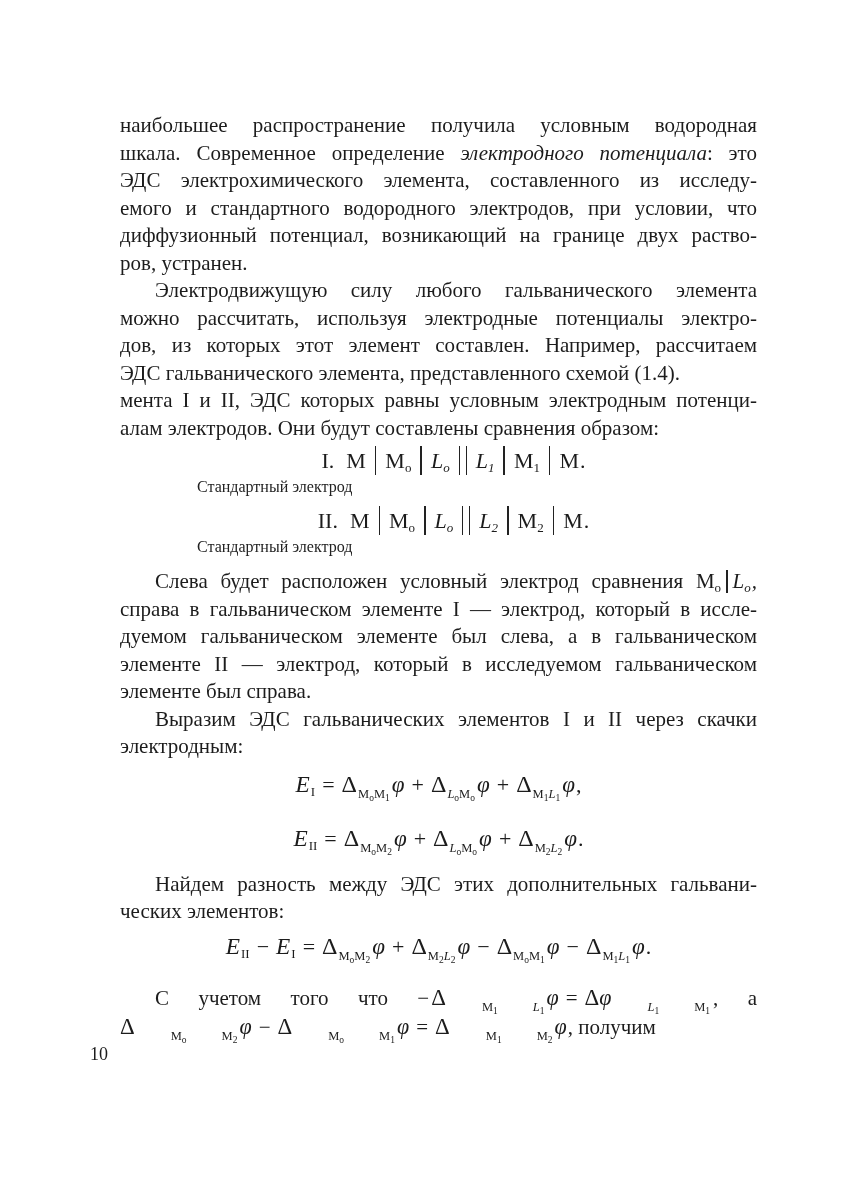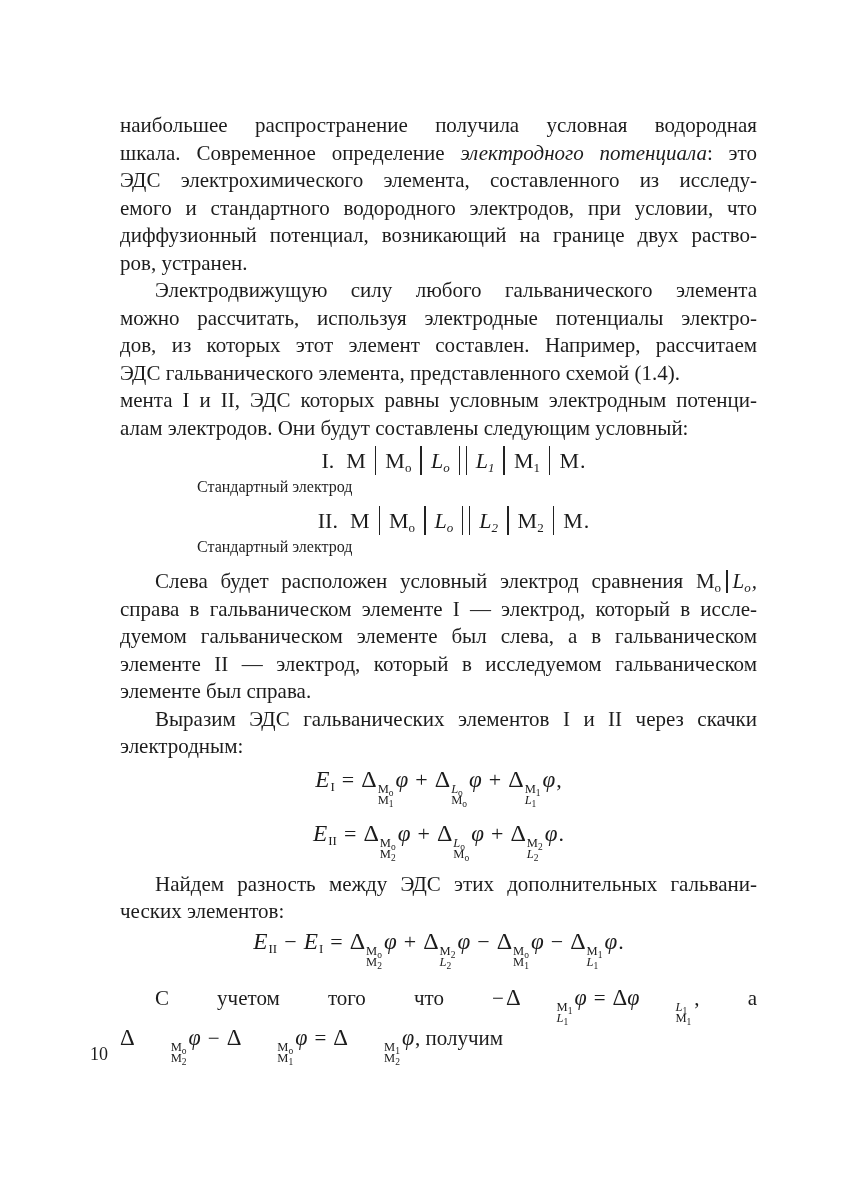--- a/index.html
+++ b/index.html
@@ -81,21 +81,21 @@
   
   .eterm .ee { font-style: italic; font-size: 1.06em; }
   .eterm .esub { font-size: 13px; vertical-align: -4px; line-height: 0; margin-left: 1px; }
   .op { margin: 0 7px; }
   .pre { margin-right: 2px; }
   .dterm { white-space: nowrap; }
   .delta { font-size: 1.09em; }
   .phi { font-style: italic; font-size: 1.05em; }
   .scripts {
     display: inline-flex;
-    flex-direction: column;
+    flex-direction: row;
     align-items: flex-start;
     vertical-align: -6px;
     font-size: 12.5px;
     line-height: 11px;
     margin: 0 2px 0 1px;
   }
   .srw { display: block; height: 11px; white-space: nowrap; }
   .smain { }
   i.smain { font-style: italic; }
   .ssub { font-size: 9.5px; vertical-align: -2.5px; line-height: 0; }
@@ -108,36 +108,36 @@
     line-height: 20px;
     color: #1c1c1c;
   }
 </style>
 </head>
 <body>
 
 <div class="page">
   <div class="content" id="content">
       <div class="para blk-0">
-        <div class="ln"><span class="txt">наибольшее распространение получила условная водородная</span></div>
+        <div class="ln"><span class="txt">наибольшее распространение получила условным водородная</span></div>
         <div class="ln"><span class="txt">шкала. Современное определение </span><i class="txt it">электродного потенциала</i><span class="txt">: это</span></div>
         <div class="ln"><span class="txt">ЭДС электрохимического элемента, составленного из исследу-</span></div>
         <div class="ln"><span class="txt">емого и стандартного водородного электродов, при условии, что</span></div>
         <div class="ln"><span class="txt">диффузионный потенциал, возникающий на границе двух раство-</span></div>
         <div class="ln last"><span class="txt">ров, устранен.</span></div>
       </div>
       <div class="para blk-1">
         <div class="ln ind"><span class="txt">Электродвижущую силу любого гальванического элемента</span></div>
         <div class="ln"><span class="txt">можно рассчитать, используя электродные потенциалы электро-</span></div>
         <div class="ln"><span class="txt">дов, из которых этот элемент составлен. Например, рассчитаем</span></div>
         <div class="ln last"><span class="txt">ЭДС гальванического элемента, представленного схемой (1.4).</span></div>
       </div>
       <div class="para blk-2">
         <div class="ln"><span class="txt">мента I и II, ЭДС которых равны условным электродным потенци-</span></div>
-        <div class="ln last"><span class="txt">алам электродов. Они будут составлены следующим условный:</span></div>
+        <div class="ln last"><span class="txt">алам электродов. Они будут составлены сравнения образом:</span></div>
       </div>
       <div class="scheme blk-3">
         <div class="srow"><span class="numeral">I.</span><span class="msym">M</span><span class="vbar"></span><span class="msym">M<sub class="msub">o</sub></span><span class="vbar"></span><i class="msym">L<sub class="msub">o</sub></i><span class="vbar dbl"></span><i class="msym">L<sub class="msub">1</sub></i><span class="vbar"></span><span class="msym">M<sub class="msub">1</sub></span><span class="vbar"></span><span class="msym">M<span class="trail">.</span></span></div>
         <div class="slabel">Стандартный электрод</div>
       </div>
       <div class="scheme blk-4">
         <div class="srow"><span class="numeral">II.</span><span class="msym">M</span><span class="vbar"></span><span class="msym">M<sub class="msub">o</sub></span><span class="vbar"></span><i class="msym">L<sub class="msub">o</sub></i><span class="vbar dbl"></span><i class="msym">L<sub class="msub">2</sub></i><span class="vbar"></span><span class="msym">M<sub class="msub">2</sub></span><span class="vbar"></span><span class="msym">M<span class="trail">.</span></span></div>
         <div class="slabel">Стандартный электрод</div>
       </div>
       <div class="para blk-5">

